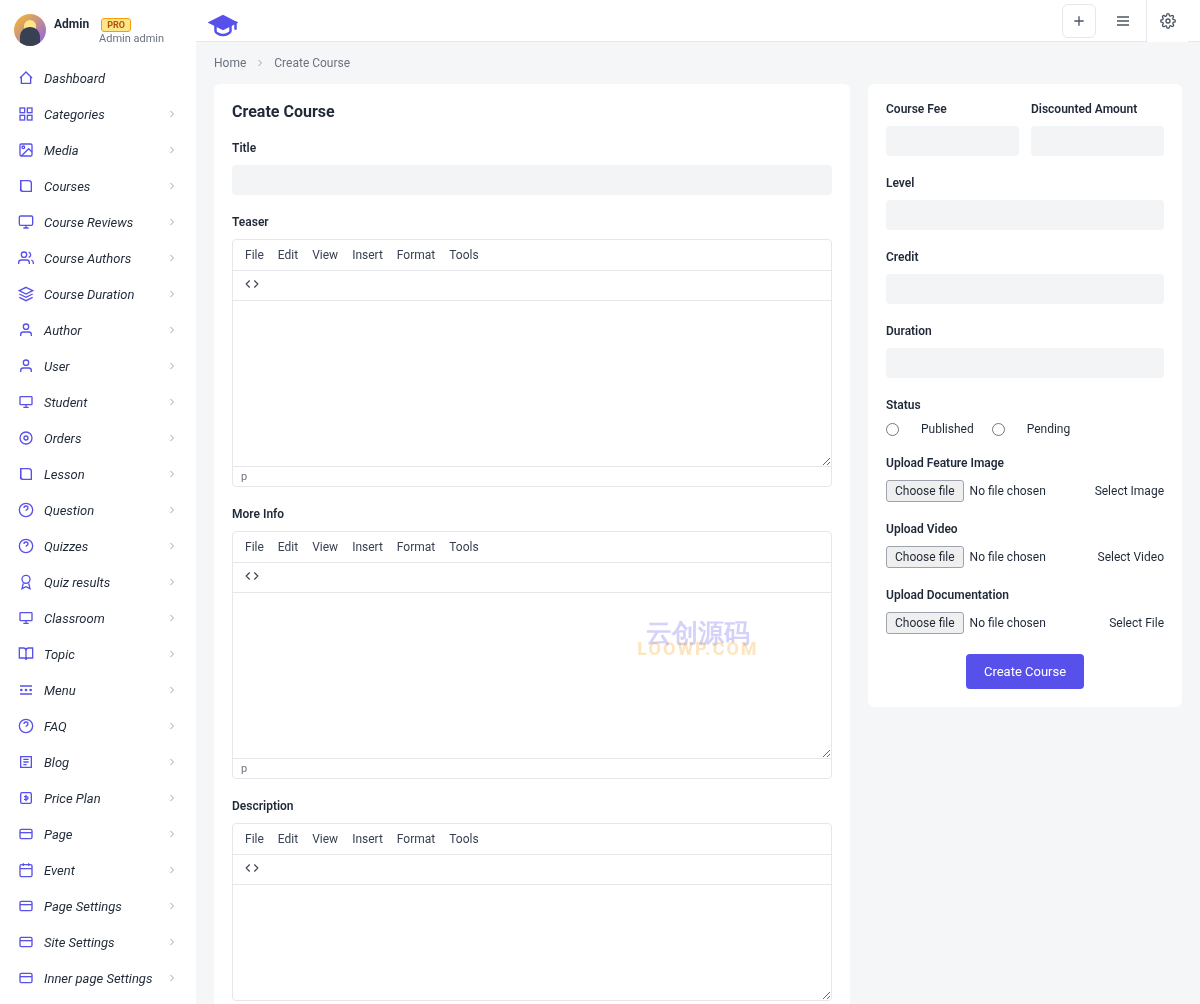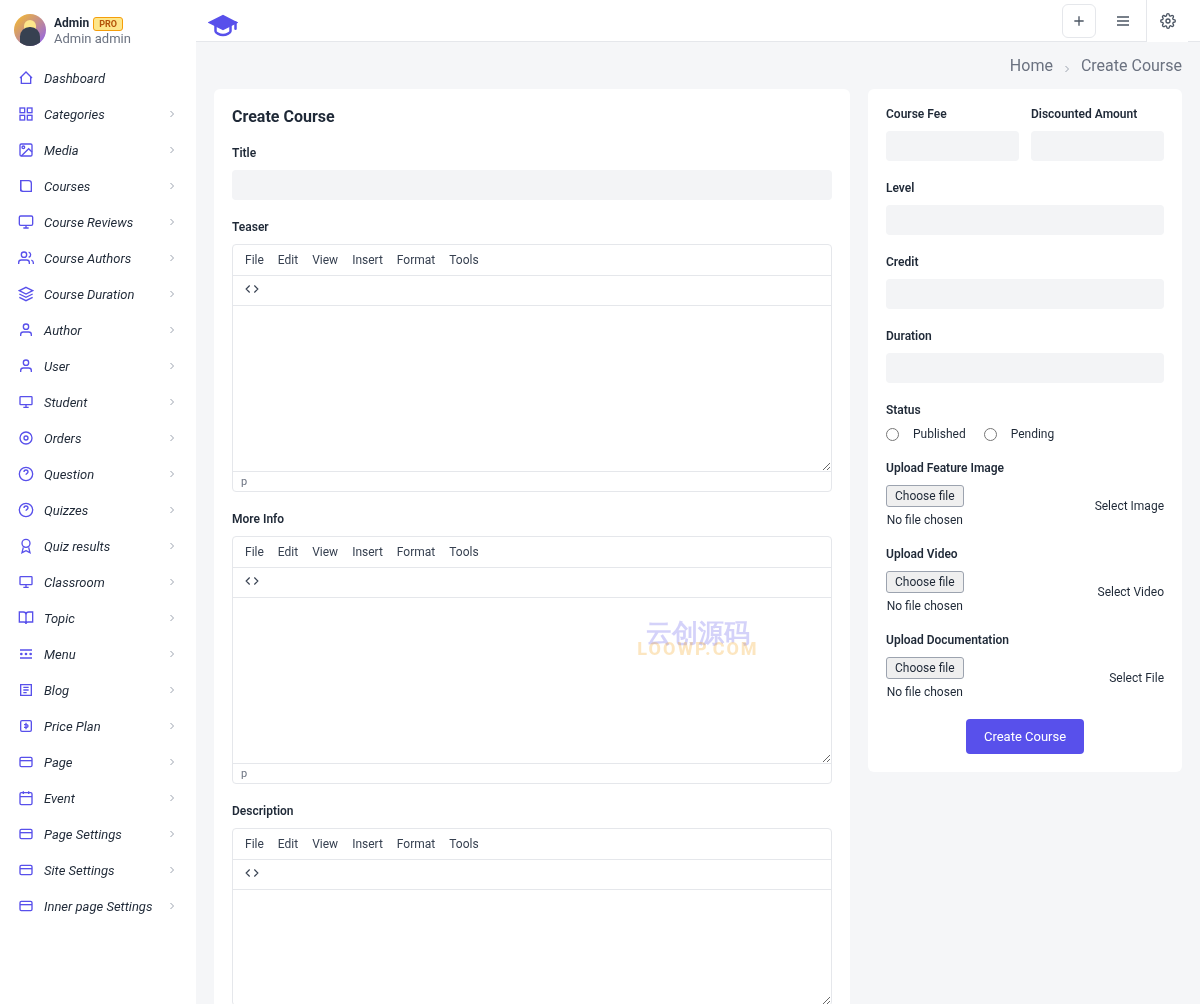--- a/index.html
+++ b/index.html
@@ -5,37 +5,37 @@
 :root{--accent:#5850eb;--text:#1f2937;--muted:#6b7280;--bg:#f5f6f8;--bd:#e5e7eb;--bg-in:#f3f4f6;}
 *{box-sizing:border-box;margin:0;padding:0;font-family:-apple-system,BlinkMacSystemFont,"Segoe UI",Roboto,sans-serif;}
 body{background:#fff;color:var(--text);font-size:13px;}
 .app{display:flex;min-height:1004px;}
 .sidebar{width:196px;background:#fff;padding:14px 10px;flex-shrink:0;overflow:hidden;}
 .userbox{display:flex;align-items:center;gap:8px;margin-bottom:16px;padding:0 4px;}
 .avatar{width:32px;height:32px;border-radius:50%;background:linear-gradient(135deg,#fbbf24,#8b5cf6);flex-shrink:0;position:relative;overflow:hidden;}
 .avatar::after{content:"";position:absolute;bottom:0;left:20%;width:60%;height:60%;background:#374151;border-radius:50% 50% 0 0;}
 .avatar::before{content:"";position:absolute;top:18%;left:30%;width:40%;height:40%;background:#fde68a;border-radius:50%;}
 .uname{font-weight:700;font-size:12px;}
-.urole{font-size:13px;color:var(--muted);}
-.badge{display:inline-block;background:#fde68a;color:#b45309;font-size:9px;font-weight:700;padding:1px 5px;border-radius:3px;margin-left:4px;border:1px solid #f59e0b;}
+.urole{font-size:11px;color:var(--muted);margin-left:45px;}
+.badge{display:inline-block;background:#fde68a;color:#b45309;font-size:9px;font-weight:700;padding:1px 5px;border-radius:3px;margin-left:12px;border:1px solid #f59e0b;}
 .nav{list-style:none;}
 .nav li{display:flex;align-items:center;justify-content:space-between;padding:8px 8px;margin-bottom:4px;border-radius:6px;cursor:pointer;font-style:italic;}
 .nav .nl{display:flex;align-items:center;gap:10px;}
 .nicon{width:16px;height:16px;color:var(--accent);display:flex;align-items:center;justify-content:center;}
 .nicon svg{width:16px;height:16px;stroke:currentColor;fill:none;stroke-width:2;}
 .chev{width:12px;height:12px;color:#9ca3af;}
 .chev svg{width:12px;height:12px;stroke:currentColor;fill:none;stroke-width:2;}
 .main{flex:1;background:var(--bg);display:flex;flex-direction:column;}
 .topbar{height:42px;background:#fff;border-bottom:1px solid var(--bd);display:flex;align-items:center;justify-content:space-between;padding:0 12px;}
 .logo{width:30px;height:22px;color:var(--accent);}
 .tbr{display:flex;align-items:center;gap:0;}
 .ibtn{width:34px;height:34px;display:flex;align-items:center;justify-content:center;background:#fff;border:1px solid var(--bd);border-radius:6px;margin-left:10px;cursor:pointer;}
 .ibtn.nobd{border:none;}
 .ibtn svg{width:16px;height:16px;stroke:#4b5563;fill:none;stroke-width:2;}
-.crumbs{padding:14px 18px;font-size:16px;color:var(--muted);text-align:right;}
+.crumbs{padding:14px 18px;font-size:12px;color:var(--muted);}
 .crumbs a{color:var(--muted);text-decoration:none;}
 .crow{display:inline-flex;align-items:center;gap:8px;}
 .content{display:flex;gap:18px;padding:0 18px 18px;align-items:flex-start;}
 .card{background:#fff;border-radius:6px;padding:18px;}
 .c-left{flex:1;}
 .c-right{width:314px;}
 .ptitle{font-size:16px;font-weight:700;margin-bottom:20px;}
 .label{font-weight:600;font-size:12px;margin-bottom:10px;}
 .input,.select{width:100%;height:30px;padding:0 10px;border:none;border-radius:4px;background:var(--bg-in);font-size:12px;}
 .grp{margin-bottom:20px;}
@@ -46,22 +46,22 @@
 .ed-tb svg{width:14px;height:14px;stroke:currentColor;fill:none;stroke-width:2;}
 .ed-body{resize:both;overflow:hidden;}
 .ed-sm .ed-body{height:165px;}
 .ed-lg .ed-body{height:165px;}
 .ed-st{border-top:1px solid var(--bd);padding:3px 8px;font-size:11px;color:var(--muted);}
 .grid2{display:grid;grid-template-columns:1fr 1fr;gap:12px;}
 .side-label{font-weight:600;font-size:12px;margin-bottom:10px;}
 .select-wrap{position:relative;}
 .select-chev{position:absolute;right:10px;top:50%;transform:translateY(-50%);color:#9ca3af;pointer-events:none;}
 .radios{display:flex;gap:18px;align-items:center;font-size:12px;}
-.radios label{display:flex;align-items:center;gap:14px;cursor:pointer;}
-.filewrap{display:flex;align-items:center;gap:6px;font-size:12px;flex-direction:column;}
+.radios label{display:flex;align-items:center;gap:22px;cursor:pointer;}
+.filewrap{display:flex;align-items:center;gap:6px;font-size:12px;}
 .filebtn{padding:3px 8px;border:1px solid #9ca3af;background:#efefef;border-radius:3px;cursor:pointer;font-size:12px;}
 .side-link{font-size:12px;cursor:pointer;}
 .upsplit{display:flex;justify-content:space-between;align-items:center;}
 .btn-primary{background:var(--accent);color:#fff;border:none;padding:10px 18px;border-radius:4px;font-size:13px;cursor:pointer;}
 .submit-row{display:flex;justify-content:center;margin-top:8px;}
 .wm{position:absolute;pointer-events:none;font-weight:800;font-size:26px;opacity:.25;white-space:nowrap;left:50%;transform:translateX(-50%);}
 .wm1{top:616px;color:var(--accent);}
 .wm2{top:638px;color:#f59e0b;font-size:18px;letter-spacing:2px;}
 .mainwrap{position:relative;}
 </style>
@@ -322,20 +322,33 @@
             <span>Orders</span>
           </span>
           <span class="chev"><svg>
               <use href="#i-chev"></use>
             </svg></span>
         </li>
         <li>
           <span class="nl">
             <span class="nicon">
               <svg>
+                <use href="#i-book"></use>
+              </svg>
+            </span>
+            <span>Lesson</span>
+          </span>
+          <span class="chev"><svg>
+              <use href="#i-chev"></use>
+            </svg></span>
+        </li>
+        <li>
+          <span class="nl">
+            <span class="nicon">
+              <svg>
                 <use href="#i-help"></use>
               </svg>
             </span>
             <span>Question</span>
           </span>
           <span class="chev"><svg>
               <use href="#i-chev"></use>
             </svg></span>
         </li>
         <li>
@@ -391,20 +404,33 @@
             </svg></span>
         </li>
         <li>
           <span class="nl">
             <span class="nicon">
               <svg>
                 <use href="#i-menu"></use>
               </svg>
             </span>
             <span>Menu</span>
+          </span>
+          <span class="chev"><svg>
+              <use href="#i-chev"></use>
+            </svg></span>
+        </li>
+        <li>
+          <span class="nl">
+            <span class="nicon">
+              <svg>
+                <use href="#i-help"></use>
+              </svg>
+            </span>
+            <span>FAQ</span>
           </span>
           <span class="chev"><svg>
               <use href="#i-chev"></use>
             </svg></span>
         </li>
         <li>
           <span class="nl">
             <span class="nicon">
               <svg>
                 <use href="#i-news"></use>

